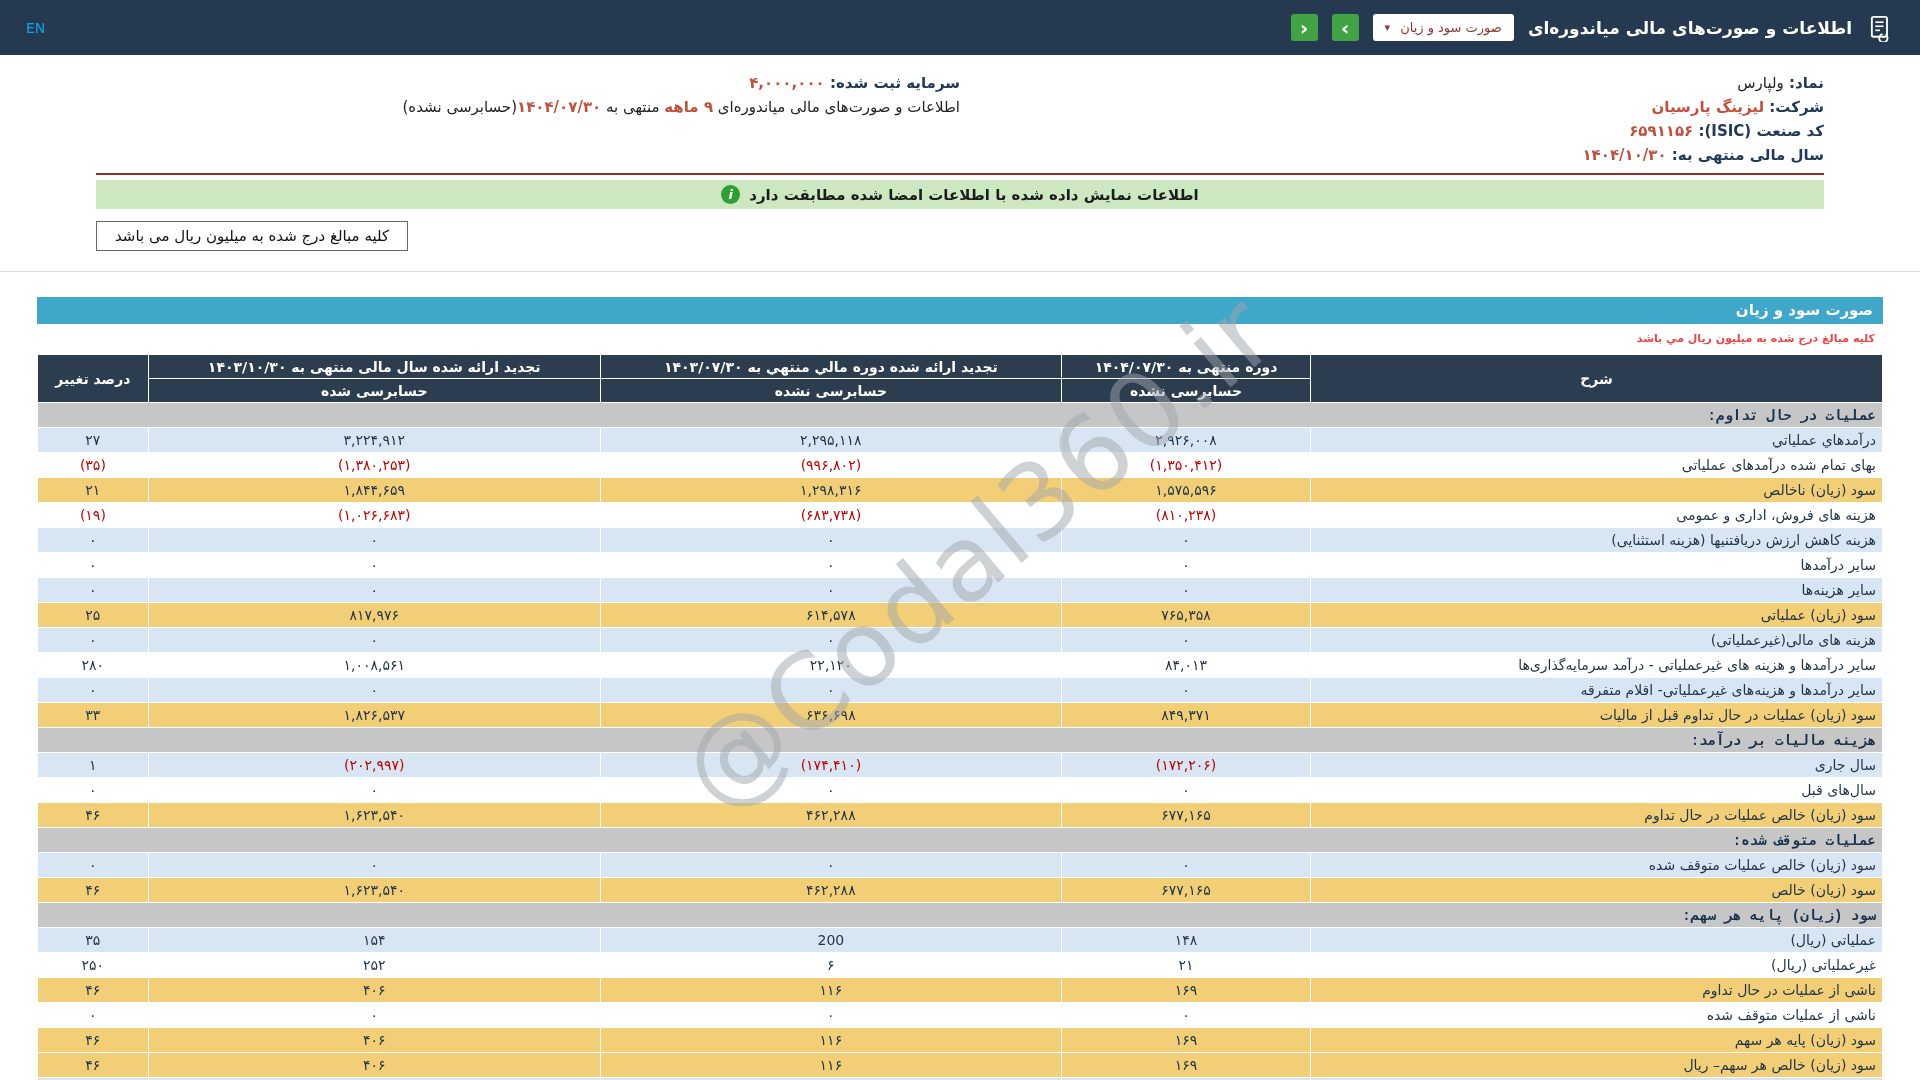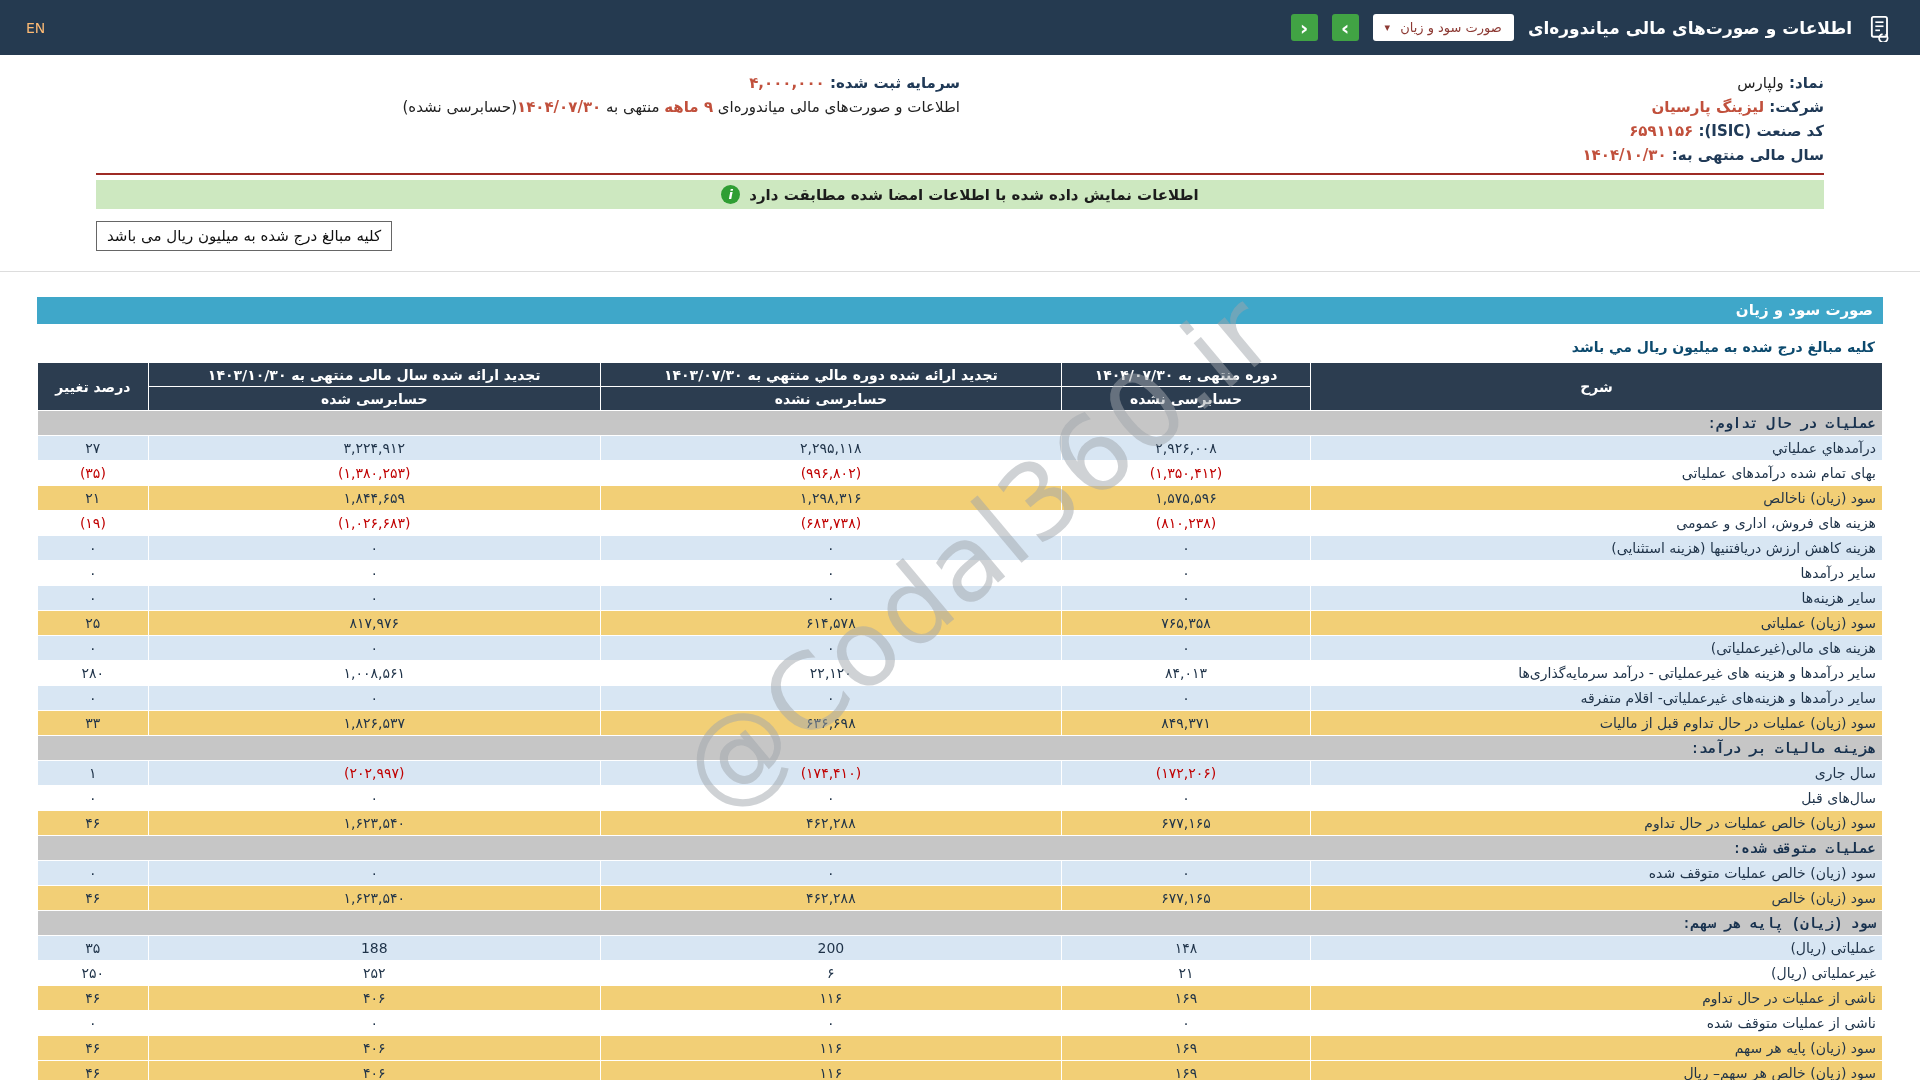--- a/index.html
+++ b/index.html
@@ -34,49 +34,49 @@
     background:#fff;border-radius:3px;height:27px;
     display:flex;align-items:center;gap:10px;padding:0 12px;
     color:#8d3a34;font-size:13px;cursor:pointer;white-space:nowrap;
   }
   .sheet-caret{font-size:11px;color:#8d3a34;}
   .nav-btn{
     width:27px;height:27px;background:var(--green-button);border-radius:3px;
     color:#fff;display:flex;align-items:center;justify-content:center;
     font-size:20px;font-weight:bold;cursor:pointer;line-height:1;
   }
-  .en-label{color:#fdba74;font-size:14px;cursor:pointer;}
+  .en-label{color:#0ea5e9;font-size:14px;cursor:pointer;}
   
   .info-wrap{margin:16px 96px 0;}
   .info-grid{display:flex;padding-bottom:6px;border-bottom:2px solid #9e2b25;}
   .info-col{width:50%;}
   .info-row{height:24px;line-height:24px;font-size:15px;text-align:right;white-space:nowrap;}
   .seg-lbl{font-weight:bold;color:var(--navy-text);margin-top:43px;}
   .seg-red{color:var(--accent-red);font-weight:bold;}
   .seg-plain{color:#222;}
   .notice{
     margin-top:5px;height:29px;background:var(--notice-green-bg);
     display:flex;align-items:center;justify-content:center;gap:9px;
     font-size:15px;font-weight:bold;color:#1c1c1c;
   }
   .notice-icon{
     width:19px;height:19px;border-radius:50%;background:#2f9e33;color:#fff;
     font-size:13px;font-weight:bold;font-style:italic;
     display:flex;align-items:center;justify-content:center;flex:0 0 19px;
   }
   .unit-wrap{margin:12px 96px 0;text-align:left;}
-  .unit-box{display:inline-block;border:1px solid #666;padding:5px 10px;font-size:15px;color:#111;background:#fff;}
+  .unit-box{display:inline-block;border:1px solid #666;padding:5px 18px;font-size:15px;color:#111;background:#fff;}
   .page-divider{margin-top:20px;border-top:1px solid #ddd;height:0;}
   
   .statement{position:relative;margin:25px 37px 0;}
   .stmt-title{
     height:27px;line-height:27px;background:var(--title-bar-bg);
     color:#fff;font-weight:bold;font-size:15px;padding-right:10px;
   }
-  .stmt-unit{height:30px;line-height:30px;font-weight:bold;font-size:14px;padding-right:8px;background:#fff;color:#0c4a6e;margin-top:8px;}
+  .stmt-unit{height:30px;line-height:30px;font-weight:bold;font-size:11px;padding-right:8px;background:#fff;color:#ef4444;}
   table{width:100%;border-collapse:collapse;table-layout:fixed;}
   th{
     background:var(--header-bg);color:#fff;font-size:14px;font-weight:bold;
     height:24px;border:1px solid #fff;padding:0 4px;text-align:center;white-space:nowrap;
   }
   td{
     height:25px;border:1px solid #fff;font-size:14px;color:#1e3248;
     padding:0 6px;white-space:nowrap;overflow:hidden;
   }
   .desc-cell{text-align:right;}
@@ -302,21 +302,21 @@
           <td class="val-cell">۱,۶۲۳,۵۴۰</td>
           <td class="val-cell">۴۶</td>
         </tr>
         <tr>
           <td colspan="5" class="section-cell">سود (زیان) پایه هر سهم:</td>
         </tr>
         <tr class="row-blue">
           <td class="desc-cell">عملیاتی (ریال)</td>
           <td class="val-cell">۱۴۸</td>
           <td class="val-cell">200</td>
-          <td class="val-cell">188</td>
+          <td class="val-cell">۱۵۴</td>
           <td class="val-cell">۳۵</td>
         </tr>
         <tr class="row-white">
           <td class="desc-cell">غیرعملیاتی (ریال)</td>
           <td class="val-cell">۲۱</td>
           <td class="val-cell">۶</td>
           <td class="val-cell">۲۵۲</td>
           <td class="val-cell">۲۵۰</td>
         </tr>
         <tr class="row-yellow">

